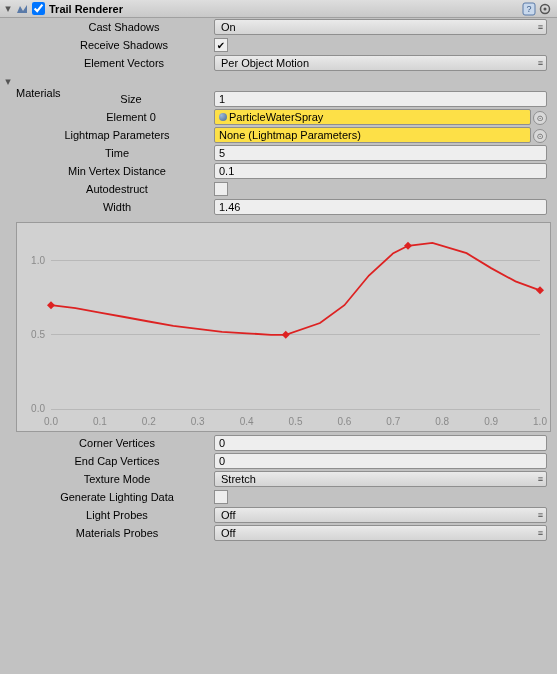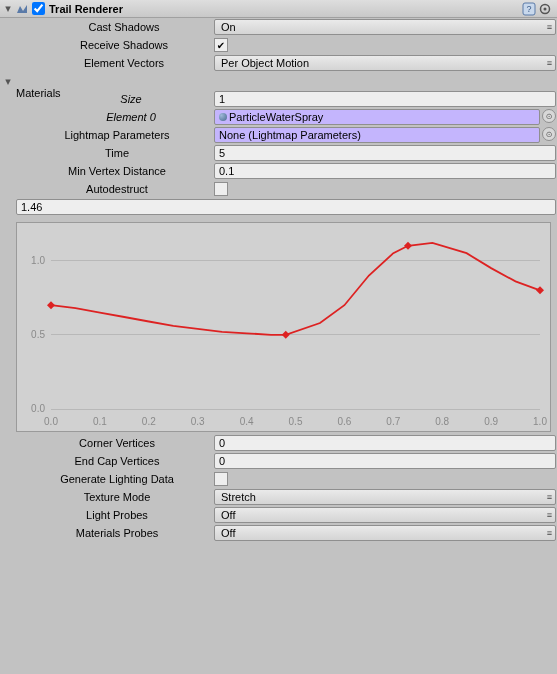--- a/index.html
+++ b/index.html
@@ -15,22 +15,22 @@
 }
 .component-header .foldout { width: 12px; text-align: center; color: #555; cursor: pointer; }
 .component-header .icon-slot { width: 16px; height: 16px; display: flex; align-items: center; justify-content: center; }
 .component-header .enable-chk { margin: 0 2px; }
 .component-header .title { font-weight: bold; flex: 1; padding-left: 2px; }
 .component-header .help-icon, .component-header .gear-icon { width: 16px; height: 16px; display: flex; align-items: center; justify-content: center; color: #444; cursor: pointer; }
 
 .row { display: flex; align-items: center; height: 18px; padding-left: 16px; }
 .row .label { width: 198px; padding-left: 4px; text-align: center; }
 .row .label.indent1 { padding-left: 18px; }
-.row .label.indent2 { padding-left: 32px; font-style: italic; }
-.row .field { flex: 1; padding-right: 1px; display: flex; align-items: flex-start; gap: 2px; }
+.row .label.indent2 { padding-left: 32px; }
+.row .field { flex: 1; padding-right: 10px; display: flex; align-items: flex-end; gap: 2px; }
 
 .section-row { display: flex; align-items: center; height: 18px; padding-left: 2px; }
 .section-row .foldout { width: 12px; text-align: center; color: #555; cursor: pointer; }
 .section-row .label { padding-left: 2px; margin-top: 24px; }
 
 .dropdown {
   flex: 1; height: 16px; background: linear-gradient(#eaeaea, #d4d4d4);
   border: 1px solid #8f8f8f; border-radius: 2px;
   display: flex; align-items: center; padding: 0 14px 0 6px;
   position: relative; font-size: 11px; cursor: pointer;
@@ -40,21 +40,21 @@
 }
 
 .text-input {
   flex: 1; height: 16px; background: #eeeeee;
   border: 1px solid #8f8f8f; border-radius: 2px;
   padding: 0 4px; font-size: 11px; color: #000;
   outline: none;
 }
 
 .object-field {
-  flex: 1; height: 16px; background: #c4b5fd;
+  flex: 1; height: 16px; background: #fde047;
   border: 1px solid #8f8f8f; border-radius: 2px;
   display: flex; align-items: center; padding: 0 4px; gap: 2px;
   font-size: 11px; cursor: pointer;
 }
 .obj-dot { width: 8px; height: 8px; border-radius: 50%; background: radial-gradient(circle at 30% 30%, #9db8d8, #4a6a8f); flex-shrink: 0; }
 .circle-btn {
   width: 14px; height: 14px; border: 1px solid #8f8f8f; border-radius: 50%;
   background: #d8d8d8; cursor: pointer; display: flex; align-items: center; justify-content: center;
   font-size: 8px; color: #555; flex-shrink: 0;
 }
@@ -181,20 +181,21 @@
   </div>
 
   <div class="row">
     <div class="label">Autodestruct</div>
     <div class="field">
         <div class="checkbox"></div>
       </div>
   </div>
 
   <div class="row">
+    <div class="label">Width</div>
     <div class="field">
         <input class="text-input" value="1.46" style="">
       </div>
   </div>
 
   <div class="curve-panel">
     <svg class="curve-svg" id="curve-svg" viewBox="0 0 533 208" preserveAspectRatio="none">
         <g class="grid">
           <line x1="34" y1="186" x2="523" y2="186"></line>
           <text class="axis-text" x="28" y="189" text-anchor="end">0.0</text>
@@ -232,34 +233,34 @@
 
   <div class="row">
     <div class="label">End Cap Vertices</div>
     <div class="field">
         <input class="text-input" value="0" style="">
       </div>
   </div>
 
 
   <div class="row">
+    <div class="label">Texture Mode</div>
+    <div class="field">
+        <div class="dropdown">Stretch</div>
+      </div>
+  </div>
+
+  <div class="row">
     <div class="label">Generate Lighting Data</div>
     <div class="field">
         <div class="checkbox"></div>
       </div>
   </div>
 
   <div class="row">
-    <div class="label">Texture Mode</div>
-    <div class="field">
-        <div class="dropdown">Stretch</div>
-      </div>
-  </div>
-
-  <div class="row">
     <div class="label">Light Probes</div>
     <div class="field">
         <div class="dropdown">Off</div>
       </div>
   </div>
 
   <div class="row">
     <div class="label">Materials Probes</div>
     <div class="field">
         <div class="dropdown">Off</div>

